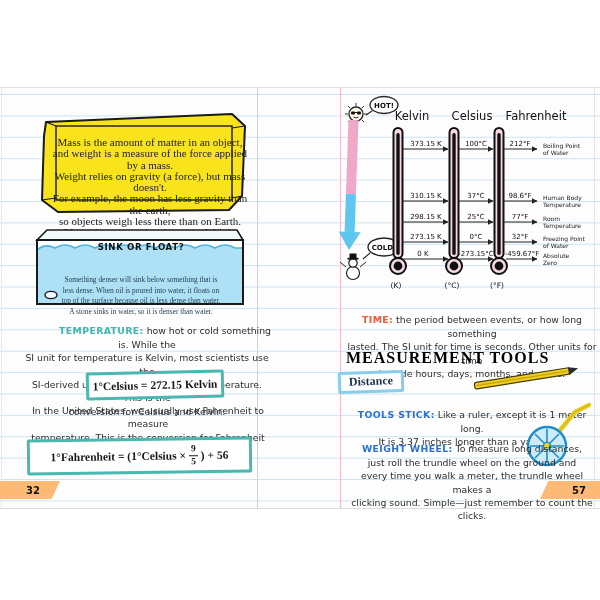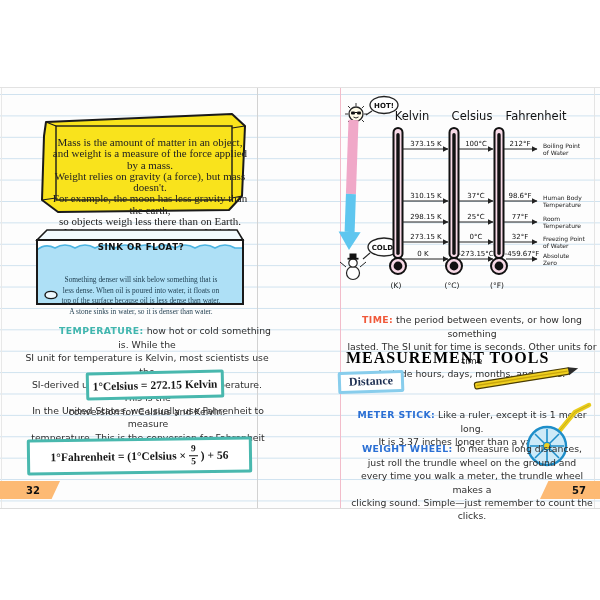--- a/index.html
+++ b/index.html
@@ -276,21 +276,21 @@
 
 <svg class="abs" style="left:468px;top:360px;" width="120" height="32" viewBox="0 0 120 32">
   <g transform="rotate(-9,55,18)">
     <rect x="6" y="15" width="96" height="6.5" rx="2" fill="#f0d020" stroke="#4a3c05" stroke-width="1.2"></rect>
     <line x1="8" y1="18.2" x2="100" y2="18.2" stroke="#c9a60e" stroke-width="1.4"></line>
     <polygon points="101,14.5 111,17 101,22.5" fill="#2b2b2b"></polygon>
   </g>
 </svg>
 
 <div class="abs hand pre para-meter">
-  <span class="term blue">METER STICK:</span><span> Like a ruler, except it is 1 meter long.
+  <span class="term blue">TOOLS STICK:</span><span> Like a ruler, except it is 1 meter long.
 It is 3.37 inches longer than a yardstick.</span>
 </div>
 
 <svg class="abs" style="left:523px;top:396px;" width="76" height="76" viewBox="0 0 76 76">
   <path d="M24,50 L52,16 L66,9" fill="none" stroke="#e9cc1c" stroke-width="4.5" stroke-linecap="round" stroke-linejoin="round"></path>
   <path d="M24,50 L52,16 L66,9" fill="none" stroke="#8a7a10" stroke-width="1" stroke-linecap="round" stroke-linejoin="round" opacity="0.35"></path>
   <circle cx="24" cy="50" r="19" fill="#cdeaf8" stroke="#1e8ec9" stroke-width="2.4"></circle>
   <g stroke="#1e8ec9" stroke-width="1.6">
     <line x1="24" y1="33" x2="24" y2="67"></line>
     <line x1="7" y1="50" x2="41" y2="50"></line>

